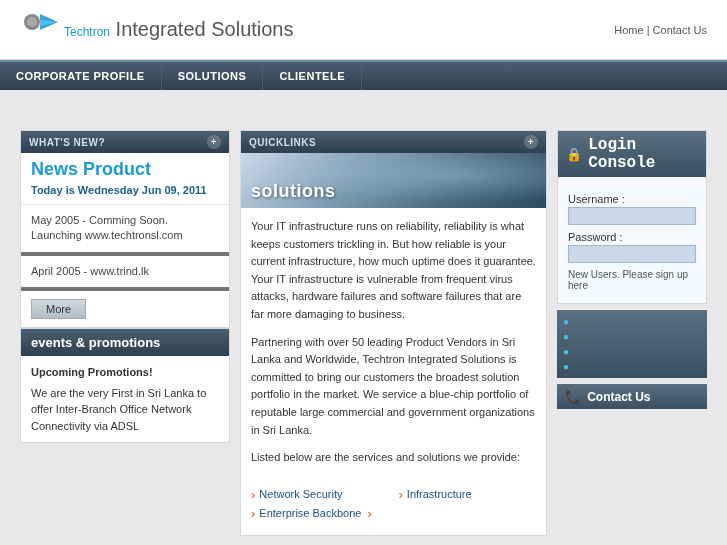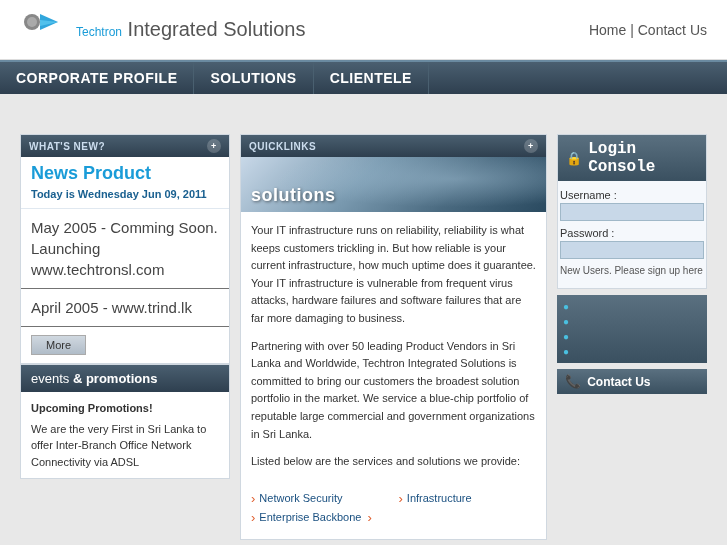--- a/index.html
+++ b/index.html
@@ -19,54 +19,54 @@
       padding: 10px 20px;
       display: flex;
       align-items: center;
       justify-content: space-between;
       border-bottom: 1px solid #ddd;
       min-height: 60px;
     }
     #logo-area {
       display: flex;
       align-items: center;
-      gap: 16px;
+      gap: 4px;
     }
     #logo-icon {
       width: 40px;
       height: 36px;
     }
     #logo-techtron {
       color: #1a9cd8;
     }
     #logo-integrated {
       color: #555;
       font-size: 20px;
       font-weight: normal;
     }
     #header-nav {
-      font-size: 14px;
+      font-size: 11px;
       color: #555;
       text-align: right;
     }
     #header-nav a {
       color: #555;
       text-decoration: none;
     }
 
     
     #nav-bar {
       background: linear-gradient(to bottom, #4a5f70, #2e3f4f);
       display: flex;
       padding: 0;
       border-top: 2px solid #6a8aa0;
     }
     .nav-item {
       color: #fff;
-      font-size: 14px;
+      font-size: 11px;
       font-weight: bold;
       padding: 8px 16px;
       cursor: pointer;
       border-right: 1px solid #4a6070;
       letter-spacing: 0.5px;
     }
 
     
     #top-spacer {
       height: 40px;
@@ -124,24 +124,24 @@
     }
     #news-date {
       color: #1a6090;
       font-size: 11px;
       font-weight: bold;
       padding: 2px 10px 8px 10px;
       border-bottom: 1px solid #e0e8f0;
     }
     .news-item {
       padding: 8px 10px;
-      font-size: 15px;
+      font-size: 11px;
       color: #444;
       line-height: 1.4;
-      border-bottom: 1px solid #737373;
+      border-bottom: 4px solid #737373;
     }
     #more-btn {
       margin: 8px 10px;
       background: linear-gradient(to bottom, #d0d8e0, #b0bcc8);
       border: 1px solid #aaa;
       padding: 3px 14px;
       font-size: 11px;
       cursor: pointer;
       color: #333;
     }
@@ -154,21 +154,21 @@
     #events-header {
       background: linear-gradient(to bottom, #4a5f70, #2e3f4f);
       padding: 6px 10px;
     }
     #events-title {
       color: #b8d8f0;
       font-size: 13px;
     }
     #events-title span {
       color: #fff;
-      font-weight: normal;
+      font-weight: bold;
     }
     #events-body {
       padding: 8px 10px;
       font-size: 11px;
       color: #333;
       line-height: 1.5;
     }
     #events-body .events-sub {
       font-weight: bold;
       margin-bottom: 4px;
@@ -275,21 +275,22 @@
       color: #f0c040;
       font-size: 13px;
     }
     #login-title {
       color: #fff;
       font-size: 16px;
       font-weight: bold;
       font-family: Liberation Mono, monospace;
     }
     #login-body {
-      padding: 8px 2px;
+      padding: 8px 10px;
+      margin-top: 8px;
     }
     .login-label {
       font-size: 11px;
       color: #333;
       margin-bottom: 2px;
       display: block;
     }
     .login-input {
       width: 100%;
       height: 18px;

